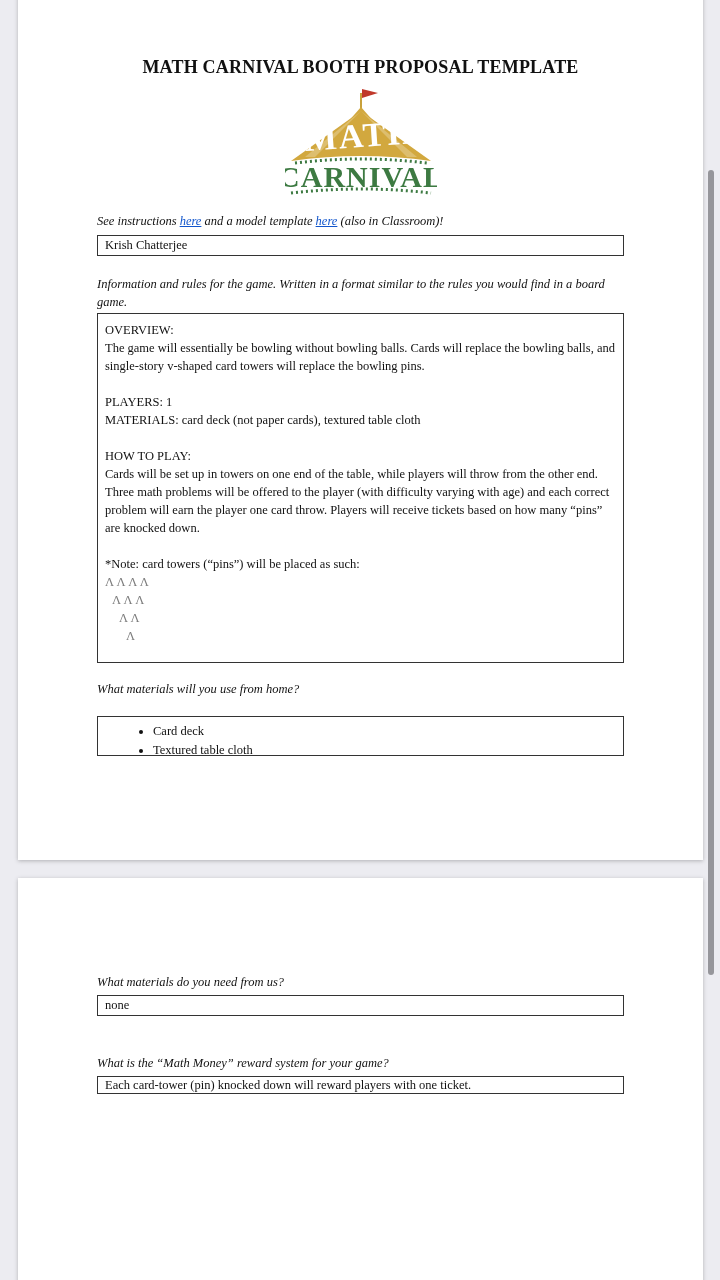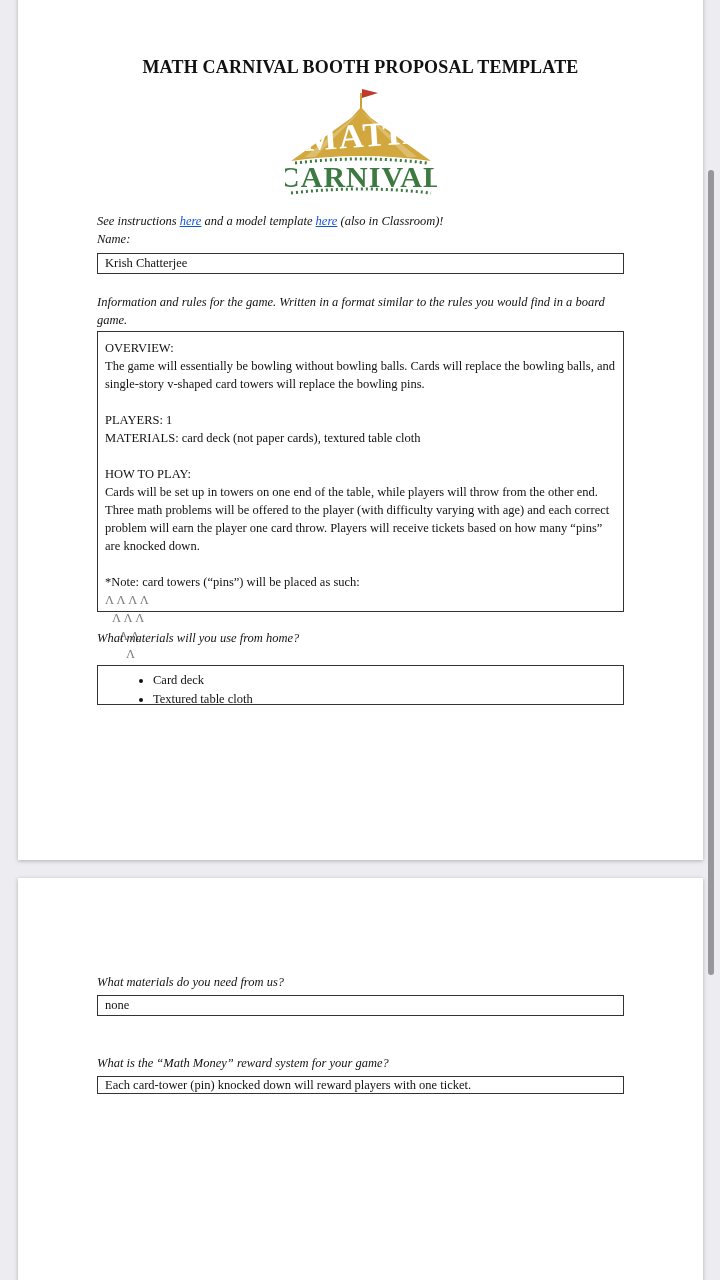--- a/index.html
+++ b/index.html
@@ -46,21 +46,21 @@
     background:#fff;
   }
   .name-box { margin-top:5px; height:21px; }
 
   .rules-prompt { margin-top:19px; }
 
   .rules-box {
     margin-top:2px;
     border:1.5px solid #333;
     padding:7px 8px 0 7px;
-    height:281px;
+    height:350px;
   }
   .rules-box .line, .rules-box .para { font-size:12.5px; line-height:18px; }
   .rules-box .blank { height:18px; }
   .pyramid div {
     font-size:12.5px;
     line-height:18px;
     color:#7d7d7d;
     letter-spacing:2.5px;
   }
   .pyramid div:nth-child(2) { padding-left:7px; }
@@ -125,21 +125,20 @@
       <path d="M6 108 Q76 100 146 108" fill="none" stroke="#3d7a42" stroke-width="3" stroke-dasharray="2,3"></path>
 
       <text x="76" y="102" text-anchor="middle" fill="#3d7a42" class="logo-carnival-text" font-size="30">CARNIVAL</text>
     </svg>
   </div>
 
   <div class="body-text intro">
     <span>See instructions </span><span class="doc-link">here</span><span> and a model template </span><span class="doc-link">here</span><span> (also in Classroom)!</span>
   </div>
 
-  <div class="body-text">Name:</div>
   <div class="field-box name-box">
     <span>Krish Chatterjee</span>
   </div>
 
   <div class="body-text rules-prompt">Information and rules for the game. Written in a format similar to the rules you would find in a board game.</div>
 
   <div class="rules-box">
     <div class="line">OVERVIEW:</div>
     <div class="para">The game will essentially be bowling without bowling balls. Cards will replace the bowling balls, and single-story v-shaped card towers will replace the bowling pins.</div>
     <div class="blank"></div>

